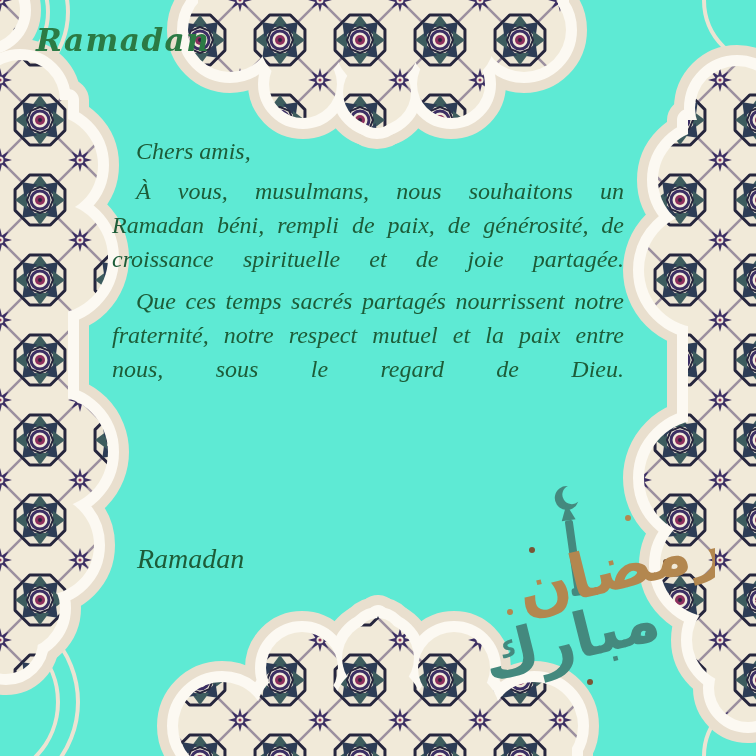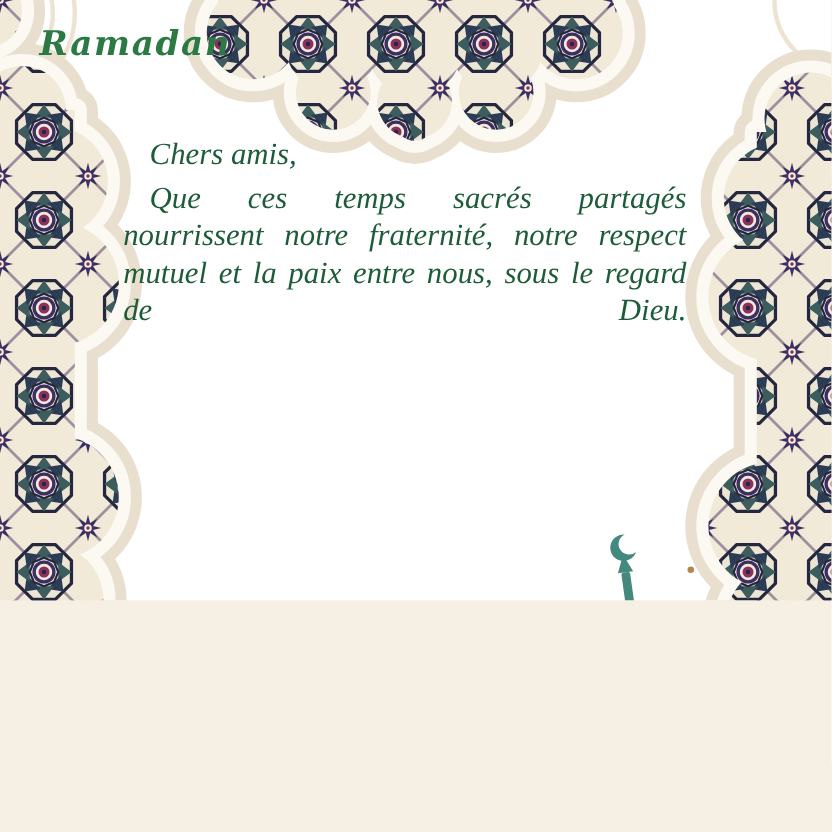--- a/index.html
+++ b/index.html
@@ -1,34 +1,34 @@
 <!DOCTYPE html>
 <html><head>
 <meta charset="utf-8">
 <style>
   html,body{margin:0;padding:0;background:#f6efe4;}
   .card{
-    position:relative;width:756px;height:546px;overflow:hidden;
-    background:#ffffff;
+    position:relative;width:756px;height:756px;overflow:hidden;
+    background:#5eead4;
     font-family:"Liberation Serif",serif;
   }
   svg.deco{position:absolute;left:0;top:0;}
   .title{
     position:absolute;left:36px;top:22px;
     font-family:"DejaVu Serif",serif;font-style:italic;font-weight:bold;
     font-size:31px;color:#2b7a44;letter-spacing:1.5px;
   }
   .year{
     position:absolute;right:54px;top:26px;
     font-family:"DejaVu Sans",sans-serif;font-weight:bold;
     font-size:29px;color:#2d5a35;letter-spacing:2px;
   }
   .message{
-    position:absolute;left:112px;top:124px;width:512px;
-    color:#1d5c38;font-style:italic;font-size:28px;line-height:34px;
+    position:absolute;left:112px;top:134px;width:512px;
+    color:#1d5c38;font-style:italic;font-size:24px;line-height:34px;
   }
   .salut{margin:0 0 6px 0;padding-left:24px;}
   .para{margin:0 0 8px 0;text-align:justify;text-align-last:justify;text-indent:24px;word-spacing:2px;}
   .closing1{
     position:absolute;left:137px;top:543px;
     color:#1d5c38;font-style:italic;font-size:28px;
   }
   .closing2{
     position:absolute;left:152px;top:584px;
     color:#1d5c38;font-style:italic;font-size:28px;
@@ -136,20 +136,21 @@
 
     <use href="#ornShapes" fill="#e9dfce" stroke="#e9dfce" stroke-width="42" stroke-linejoin="round" stroke-linecap="round"></use>
     <use href="#ornShapes" fill="#fcf9f2" stroke="#fcf9f2" stroke-width="22" stroke-linejoin="round" stroke-linecap="round"></use>
     <use href="#ornShapes" fill="url(#zel)"></use>
   </svg>
 
   <div class="title">Ramadan</div>
 
   <div class="message">
     <p class="salut">Chers amis,</p>
+    <p class="para">À vous, musulmans, nous souhaitons un Ramadan béni, rempli de paix, de générosité, de croissance spirituelle et de joie partagée.</p>
     <p class="para">Que ces temps sacrés partagés nourrissent notre fraternité, notre respect mutuel et la paix entre nous, sous le regard de Dieu.</p>
   </div>
 
   <div class="closing1">Ramadan</div>
 
   <div class="callig">
     <svg width="245" height="220" viewBox="0 0 245 220" aria-hidden="true">
       <g transform="rotate(-8 102 60)" fill="#44897e">
         <path d="M106,2 A12,12 0 1,0 114,19 A9.5,9.5 0 1,1 106,2 Z"></path>
         <polygon points="95,36 109,36 102,20"></polygon>

